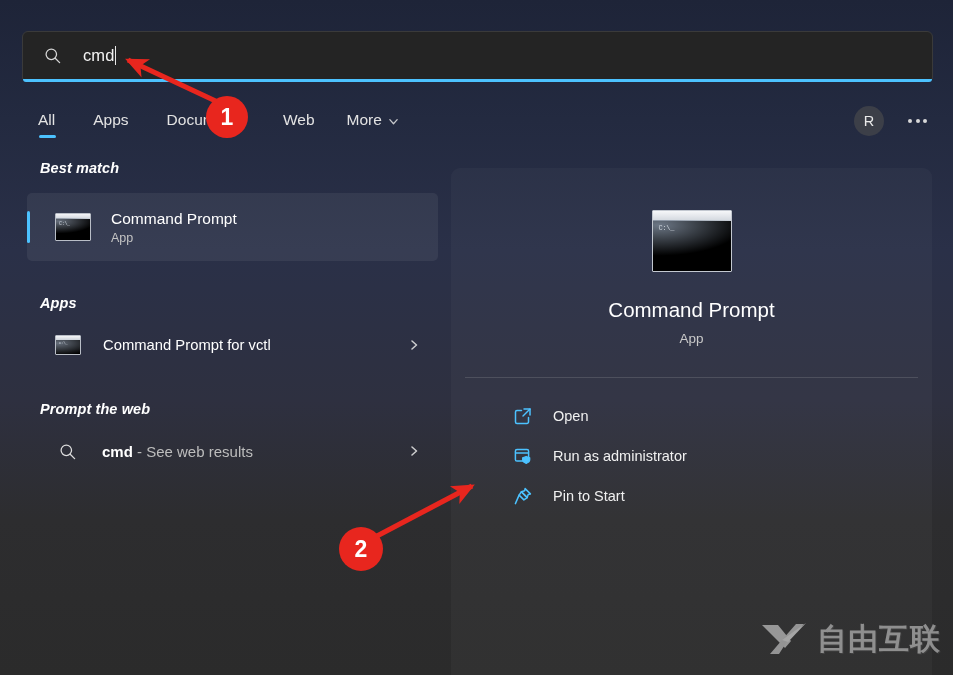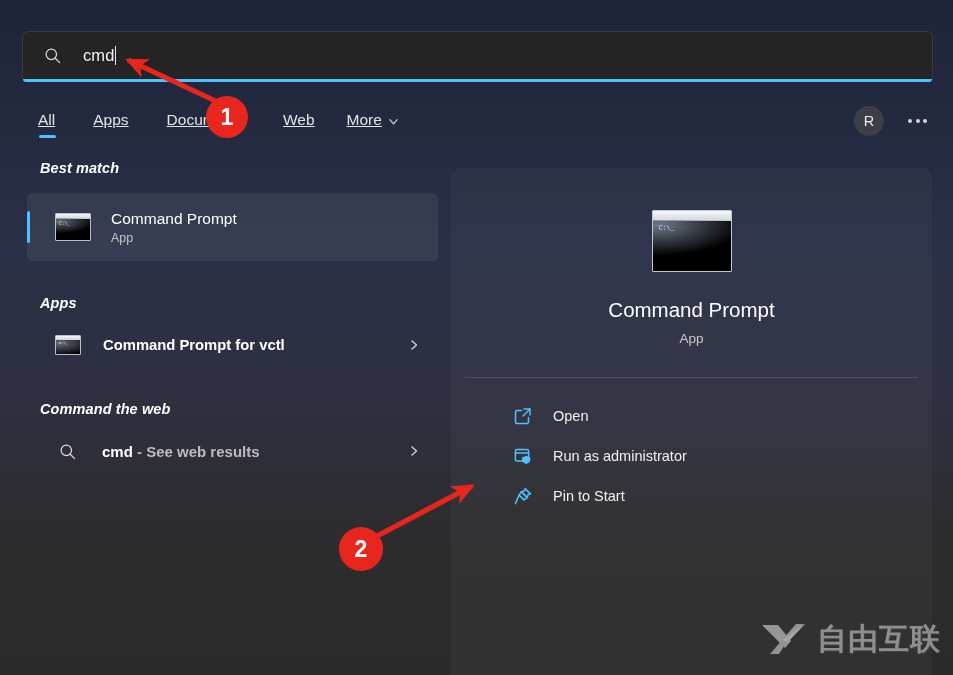--- a/index.html
+++ b/index.html
@@ -60,21 +60,20 @@
     display: flex; align-items: flex-start; gap: 0;
   }
   .tab {
     position: relative;
     color: #e3e3e3; font-size: 15.5px;
     padding: 3px 0 0 0;
     margin-right: 34px;
     cursor: default;
     display: flex; align-items: center; gap: 6px;
     white-space: nowrap;
-    text-decoration: underline;
   }
   .tab .tab-ul {
     position: absolute; left: 1px; bottom: -9px;
     width: 17px; height: 3px; border-radius: 2px;
     background: #4cc2ff;
   }
   .tab.all { margin-right: 38px; }
   .tab.apps { margin-right: 38px; }
   .tab.docs { margin-right: 38px; }
   .tab.web  { margin-right: 32px; }
@@ -141,21 +140,20 @@
   .best-sub { color: #c4c4c4; font-size: 12.5px; }
 
   .apps-head { margin-top: 34px; }
   .row-item {
     position: relative;
     margin: 12px 12px 0 27px;
     height: 44px;
     display: flex; align-items: center;
     padding-left: 28px;
     border-radius: 5px;
-    font-weight: bold;
   }
   .row-item .cmd-icon { width: 26px; height: 20px; }
   .row-item .cmd-icon .bar { height: 4px; }
   .row-item .cmd-icon .prompt { font-size: 4px; top: 5px; }
   .row-label { color: #ffffff; font-size: 14.8px; margin-left: 22px; }
   .row-chev { position: absolute; right: 18px; width: 12px; height: 12px; opacity: .9; }
 
   .web-head { margin-top: 34px; }
   .web-icon { width: 19px; height: 19px; opacity: .95; flex: 0 0 auto; margin-left: 3px;}
   .web-label { color: #ffffff; font-size: 15px; margin-left: 25px; }
@@ -311,21 +309,21 @@
         <span class="bar"></span>
           <span class="glow"></span>
         <span class="prompt">C:\_</span>
       </div>
       <span class="row-label">Command Prompt for vctl</span>
       <svg class="row-chev" viewBox="0 0 12 12" fill="none" stroke="#e0e0e0" stroke-width="1.5">
         <polyline points="4,2 8.5,6 4,10" stroke-linecap="round" stroke-linejoin="round"></polyline>
       </svg>
     </div>
 
-    <div class="section-head web-head">Command the web</div>
+    <div class="section-head web-head">Prompt the web</div>
 
     <div class="row-item">
       <svg class="web-icon" viewBox="0 0 24 24" fill="none" stroke="#e6e6e6" stroke-width="1.6">
         <circle cx="10.5" cy="10.5" r="6.6"></circle>
         <line x1="15.4" y1="15.4" x2="21" y2="21" stroke-linecap="round"></line>
       </svg>
       <span class="web-label">
         <b>cmd</b><span class="muted"> - See web results</span>
       </span>
       <svg class="row-chev" viewBox="0 0 12 12" fill="none" stroke="#e0e0e0" stroke-width="1.5">

